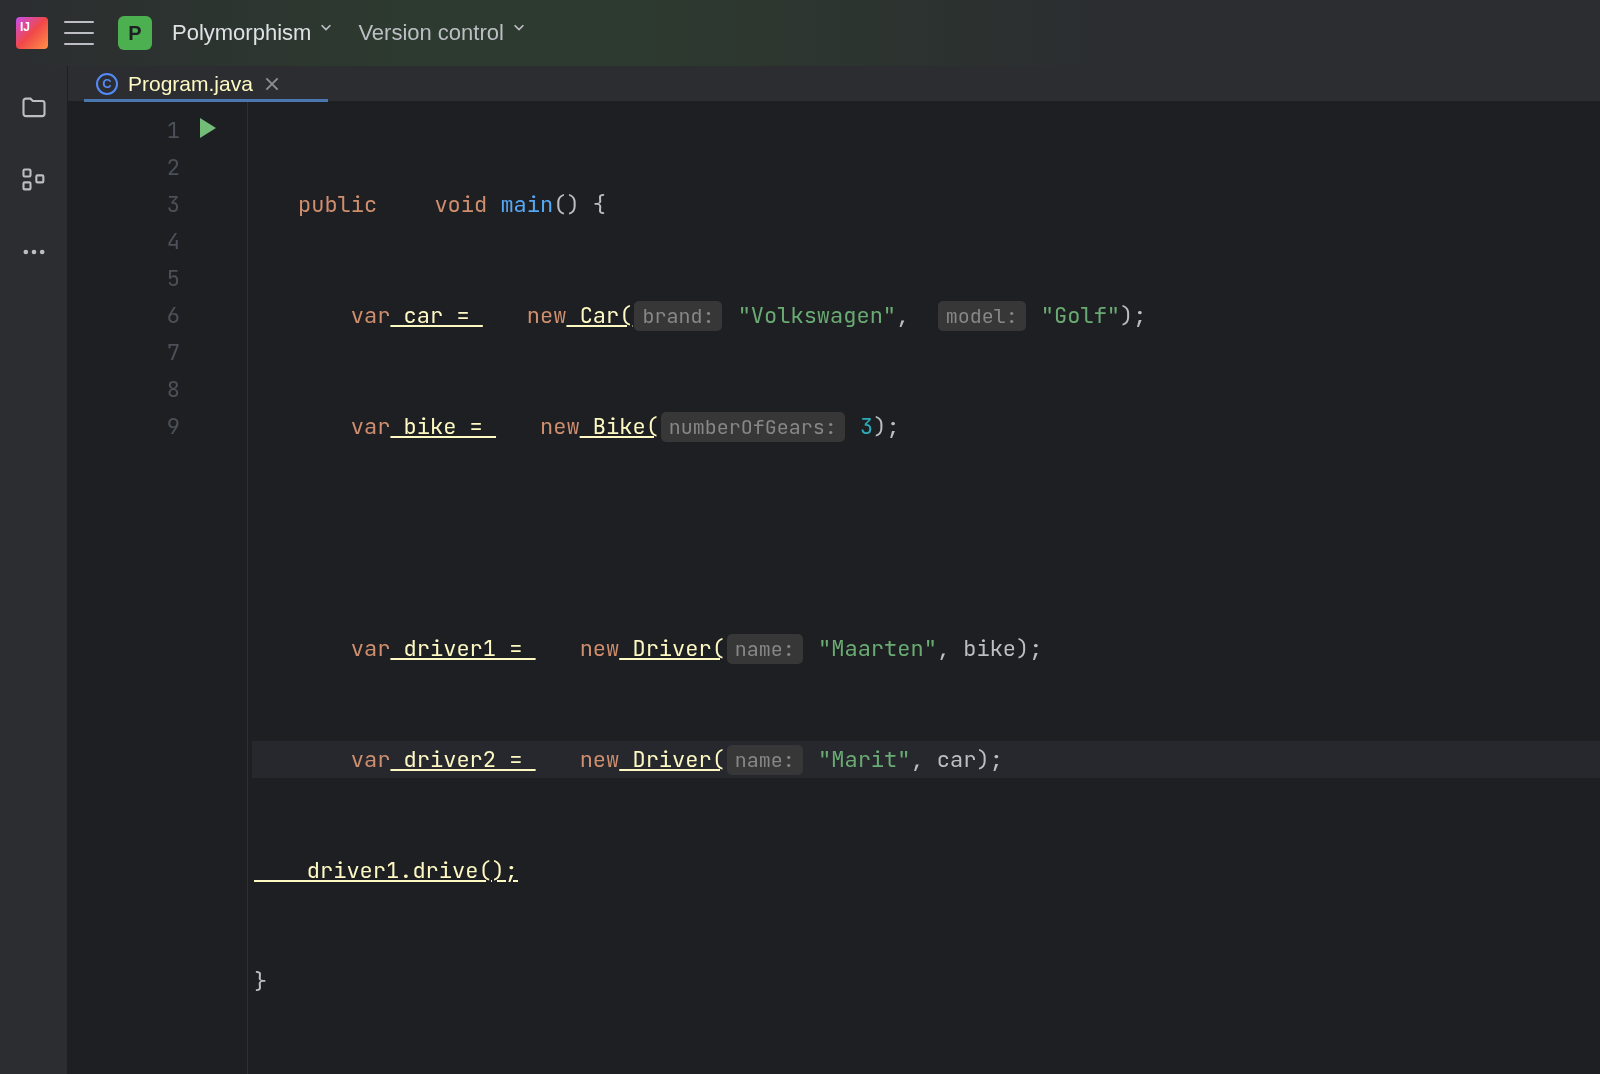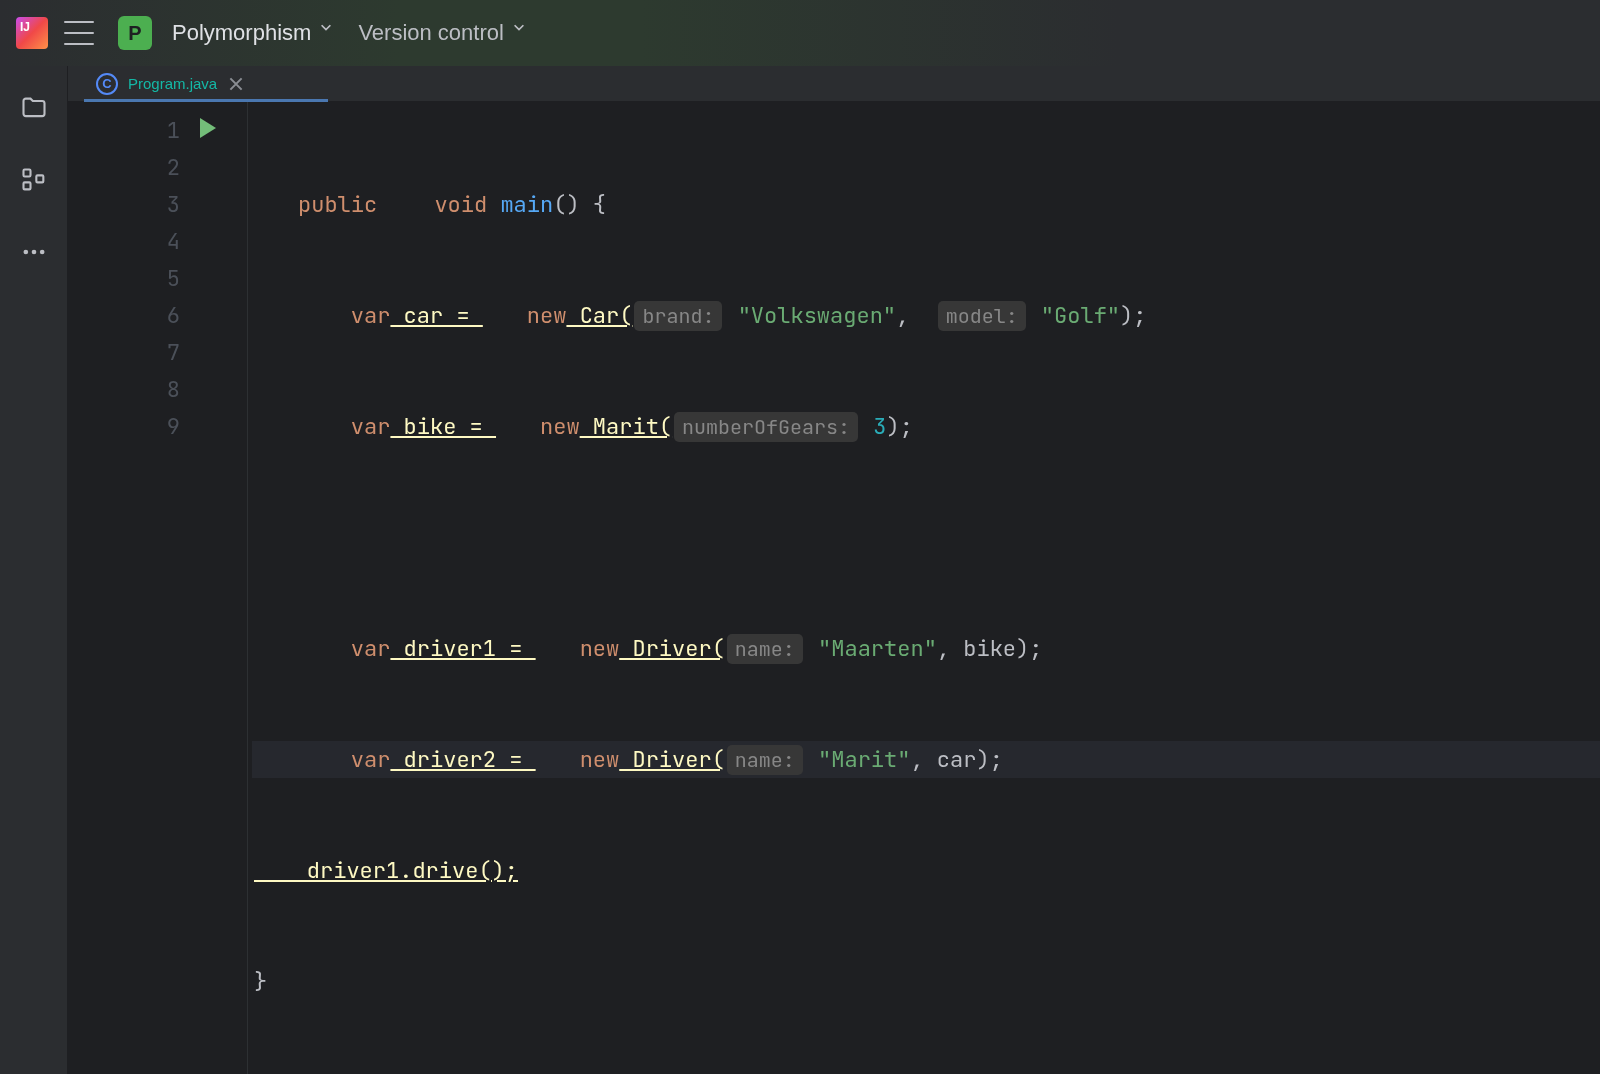--- a/index.html
+++ b/index.html
@@ -63,21 +63,21 @@
   }
   .editor-tab {
     display:flex; align-items:center; gap:10px; padding:0 12px; height:100%;
     position:relative;
   }
   .c-icon {
     width:22px; height:22px; border:2px solid #548af7; border-radius:50%;
     display:flex; align-items:center; justify-content:center;
     color:#548af7; font-size:13px; font-weight:600;
   }
-  .tab-name { font-size:15px; color:#14b8a6;}
+  .tab-name { font-size:21px; color:#fef9c3;}
   .close-x { width:18px;height:18px; color:#8a8d93; cursor:pointer;}
   .tab-underline {
     position:absolute; bottom:-1px; left:0; width:244px; height:3px; background:#4a77b0;
   }
 
   
   .code-area {
     flex:1; display:flex; background:#1e1f22;
     font-family: "JetBrains Mono","Consolas","Menlo",monospace;
     font-size:22px; line-height:37px;
@@ -182,21 +182,21 @@
           <div>8</div>
           <div>9</div>
         </div>
         <div class="gutter-icons">
           <div class="run-triangle"></div>
         </div>
       </div>
       <div class="code-lines">
         <div><span class="kw">public</span> <span class="kw">void</span> <span class="mname">main</span><span class="pun">() {</span></div>
         <div>    <span class="kw">var</span><span class="id"> car = </span><span class="kw">new</span><span class="id"> Car(</span><span class="hint">brand:</span><span class="str"> "Volkswagen"</span><span class="pun">,  </span><span class="hint">model:</span><span class="str"> "Golf"</span><span class="pun">);</span></div>
-        <div>    <span class="kw">var</span><span class="id"> bike = </span><span class="kw">new</span><span class="id"> Marit(</span><span class="hint">numberOfGears:</span><span class="num"> 3</span><span class="pun">);</span></div>
+        <div>    <span class="kw">var</span><span class="id"> bike = </span><span class="kw">new</span><span class="id"> Bike(</span><span class="hint">numberOfGears:</span><span class="num"> 3</span><span class="pun">);</span></div>
         <div></div>
         <div>    <span class="kw">var</span><span class="id"> driver1 = </span><span class="kw">new</span><span class="id"> Driver(</span><span class="hint">name:</span><span class="str"> "Maarten"</span><span class="pun">, bike);</span></div>
         <div class="active">    <span class="kw">var</span><span class="id"> driver2 = </span><span class="kw">new</span><span class="id"> Driver(</span><span class="hint">name:</span><span class="str"> "Marit"</span><span class="pun">, car);</span></div>
         <div><span class="id">    driver1.drive();</span></div>
         <div><span class="pun">}</span></div>
       </div>
     </div>
 
   </div>
 </div>

